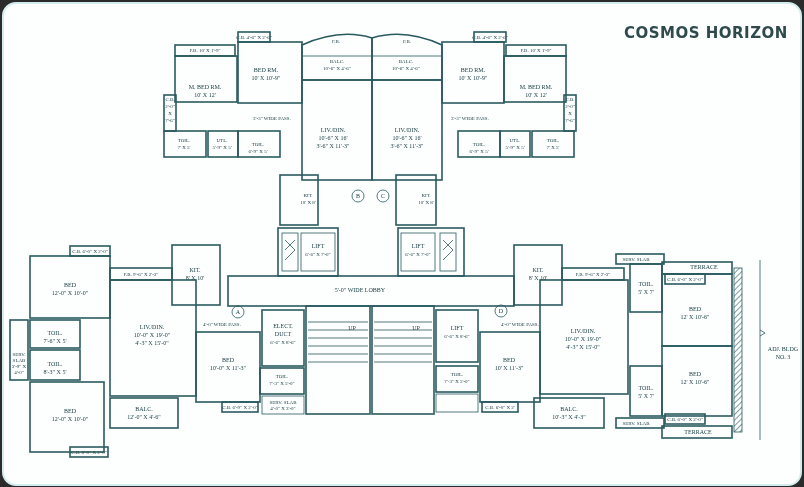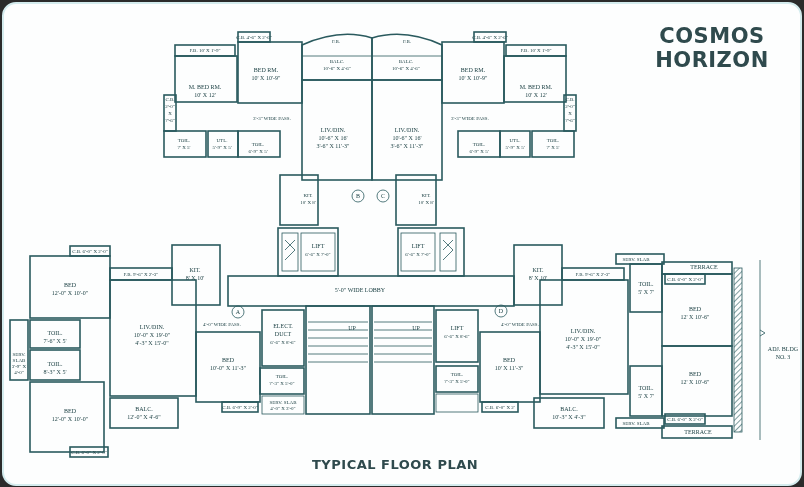--- a/index.html
+++ b/index.html
@@ -1,33 +1,32 @@
 <!DOCTYPE html>
 <html><head>
 <meta charset="utf-8">
 <style>
   html,body{margin:0;padding:0;background:#2b2b2b;}
   body{width:804px;height:487px;overflow:hidden;font-family:"Liberation Sans",sans-serif;}
   .card{position:absolute;left:2px;top:2px;width:796px;height:480px;background:#fdfefe;border:2px solid #d4ecee;border-radius:14px;overflow:hidden;}
   .title{position:absolute;font-family:"DejaVu Sans",sans-serif;font-weight:bold;color:#2f4a4d;letter-spacing:0.5px;}
-  .t-top{left:620px;top:20px;font-size:21px;text-align:center;}
+  .t-top{left:620px;top:20px;font-size:15px;text-align:center;}
   .t-bottom{left:308px;top:453px;font-size:13px;}
   svg.plan{position:absolute;left:0;top:0;}
   .lbl{font-family:"Liberation Serif",serif;fill:#1f4346;text-anchor:middle;}
   .s5{font-size:5px;} .s6{font-size:6px;}
   .w{fill:none;stroke:#2a5a5e;stroke-width:1.6;}
   .thin{fill:none;stroke:#2a5a5e;stroke-width:0.8;}
   .hatch{fill:url(#hatch);stroke:#2a5a5e;stroke-width:0.8;}
 </style>
 </head>
 <body>
 
 <div class="card">
   <div class="title t-top">COSMOS HORIZON</div>
-  <div class="title t-bottom">TYPICAL FLOOR PLAN</div>
 </div>
 
 <svg class="plan" width="804" height="487" viewBox="0 0 804 487">
   <defs>
     <pattern id="hatch" width="4" height="4" patternUnits="userSpaceOnUse" patternTransform="rotate(45)">
       <line x1="0" y1="0" x2="0" y2="4" stroke="#2a5a5e" stroke-width="1.2"></line>
     </pattern>
   </defs>
 
   <g>

